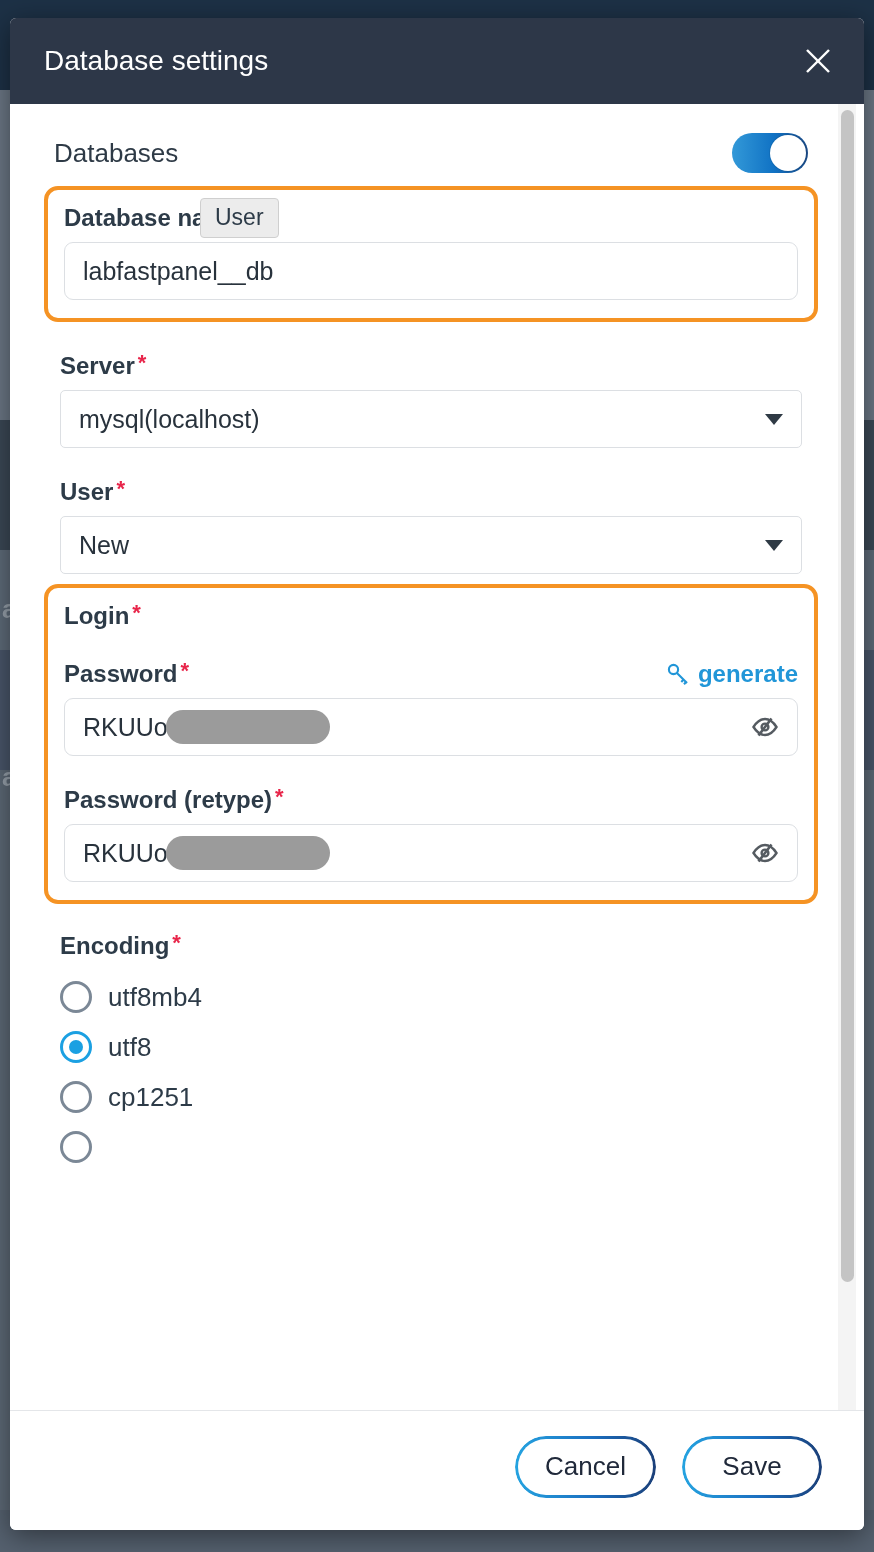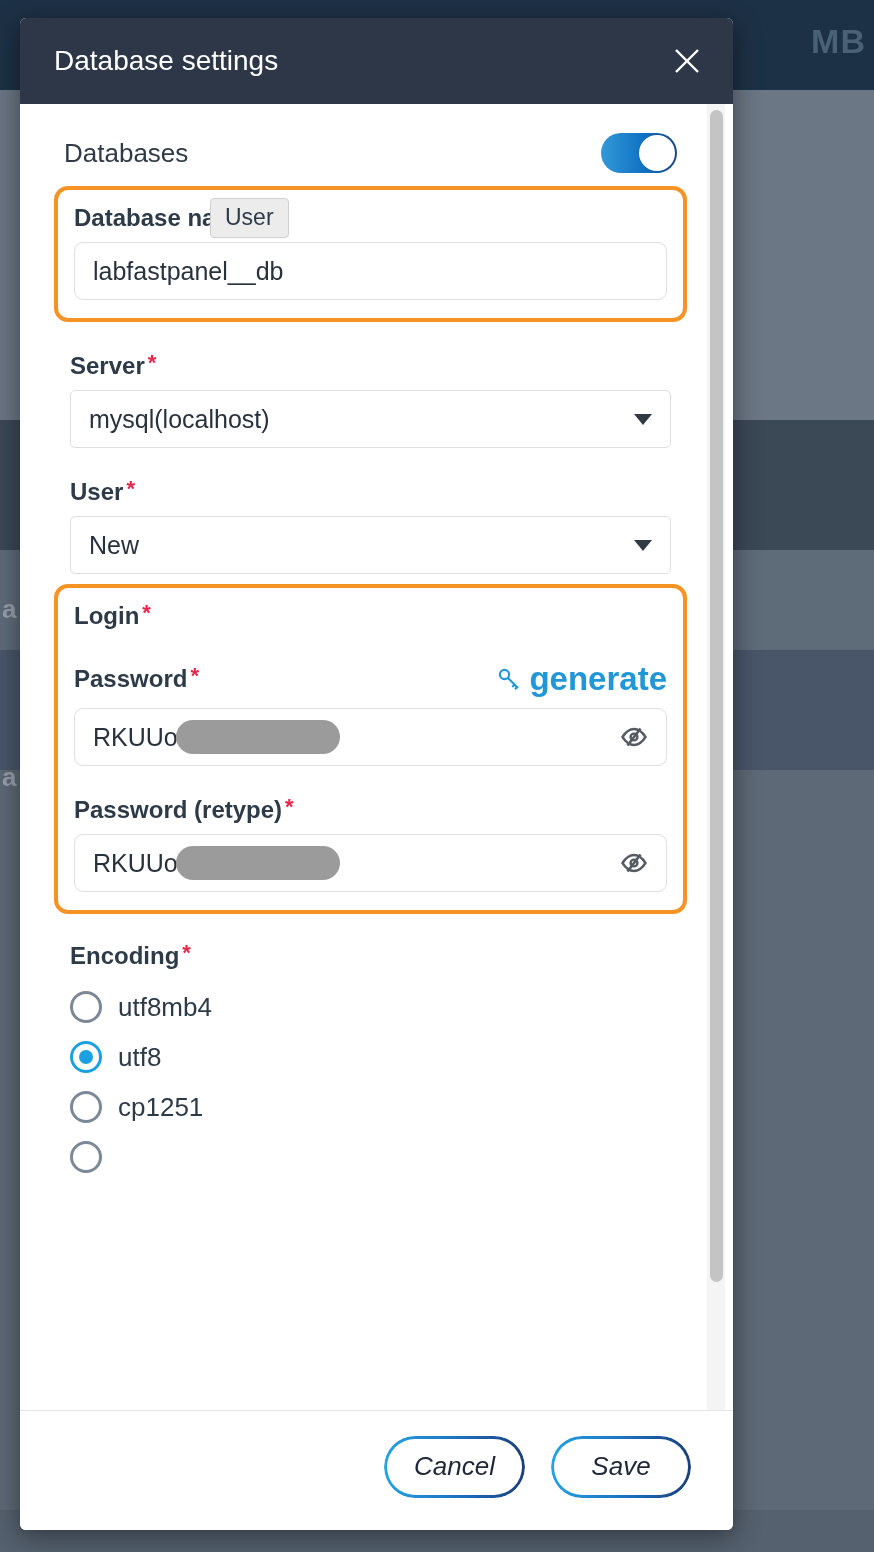--- a/index.html
+++ b/index.html
@@ -46,23 +46,23 @@
     color: #97a1ab;
     font-size: 26px;
     font-weight: bold;
   }
   #backdrop .bg-text-left.t1 { top: 594px; }
   #backdrop .bg-text-left.t2 { top: 762px; }
 
   
   #dialog {
     position: absolute;
-    left: 20px;
+    left: 10px;
     top: 18px;
-    width: 713px;
+    width: 854px;
     height: 1512px;
     background: #ffffff;
     border-radius: 6px;
     box-shadow: 0 6px 28px rgba(0,0,0,.45);
     display: flex;
     flex-direction: column;
     overflow: hidden;
   }
 
   
@@ -192,21 +192,21 @@
     justify-content: space-between;
     margin-bottom: 10px;
   }
   .label-row .field-label { margin-bottom: 0; }
 
   .generate-link {
     display: flex;
     align-items: center;
     gap: 8px;
     color: #2196d8;
-    font-size: 33px;
+    font-size: 24px;
     font-weight: bold;
     cursor: pointer;
   }
   .generate-link svg { display:block; }
 
   .input-box {
     height: 58px;
     border: 1px solid #dcdfe3;
     border-radius: 9px;
     background: #ffffff;
@@ -314,21 +314,20 @@
   .footer {
     flex: 0 0 120px;
     height: 120px;
     background: #ffffff;
     border-top: 1px solid #e4e6e9;
     display: flex;
     align-items: center;
     justify-content: flex-end;
     gap: 26px;
     padding: 0 42px 8px 0;
-    font-style: italic;
   }
   .btn-outline {
     height: 62px;
     min-width: 140px;
     padding: 0 30px;
     border-radius: 31px;
     background: #ffffff;
     font-size: 26px;
     color: #20293a;
     display: flex;

